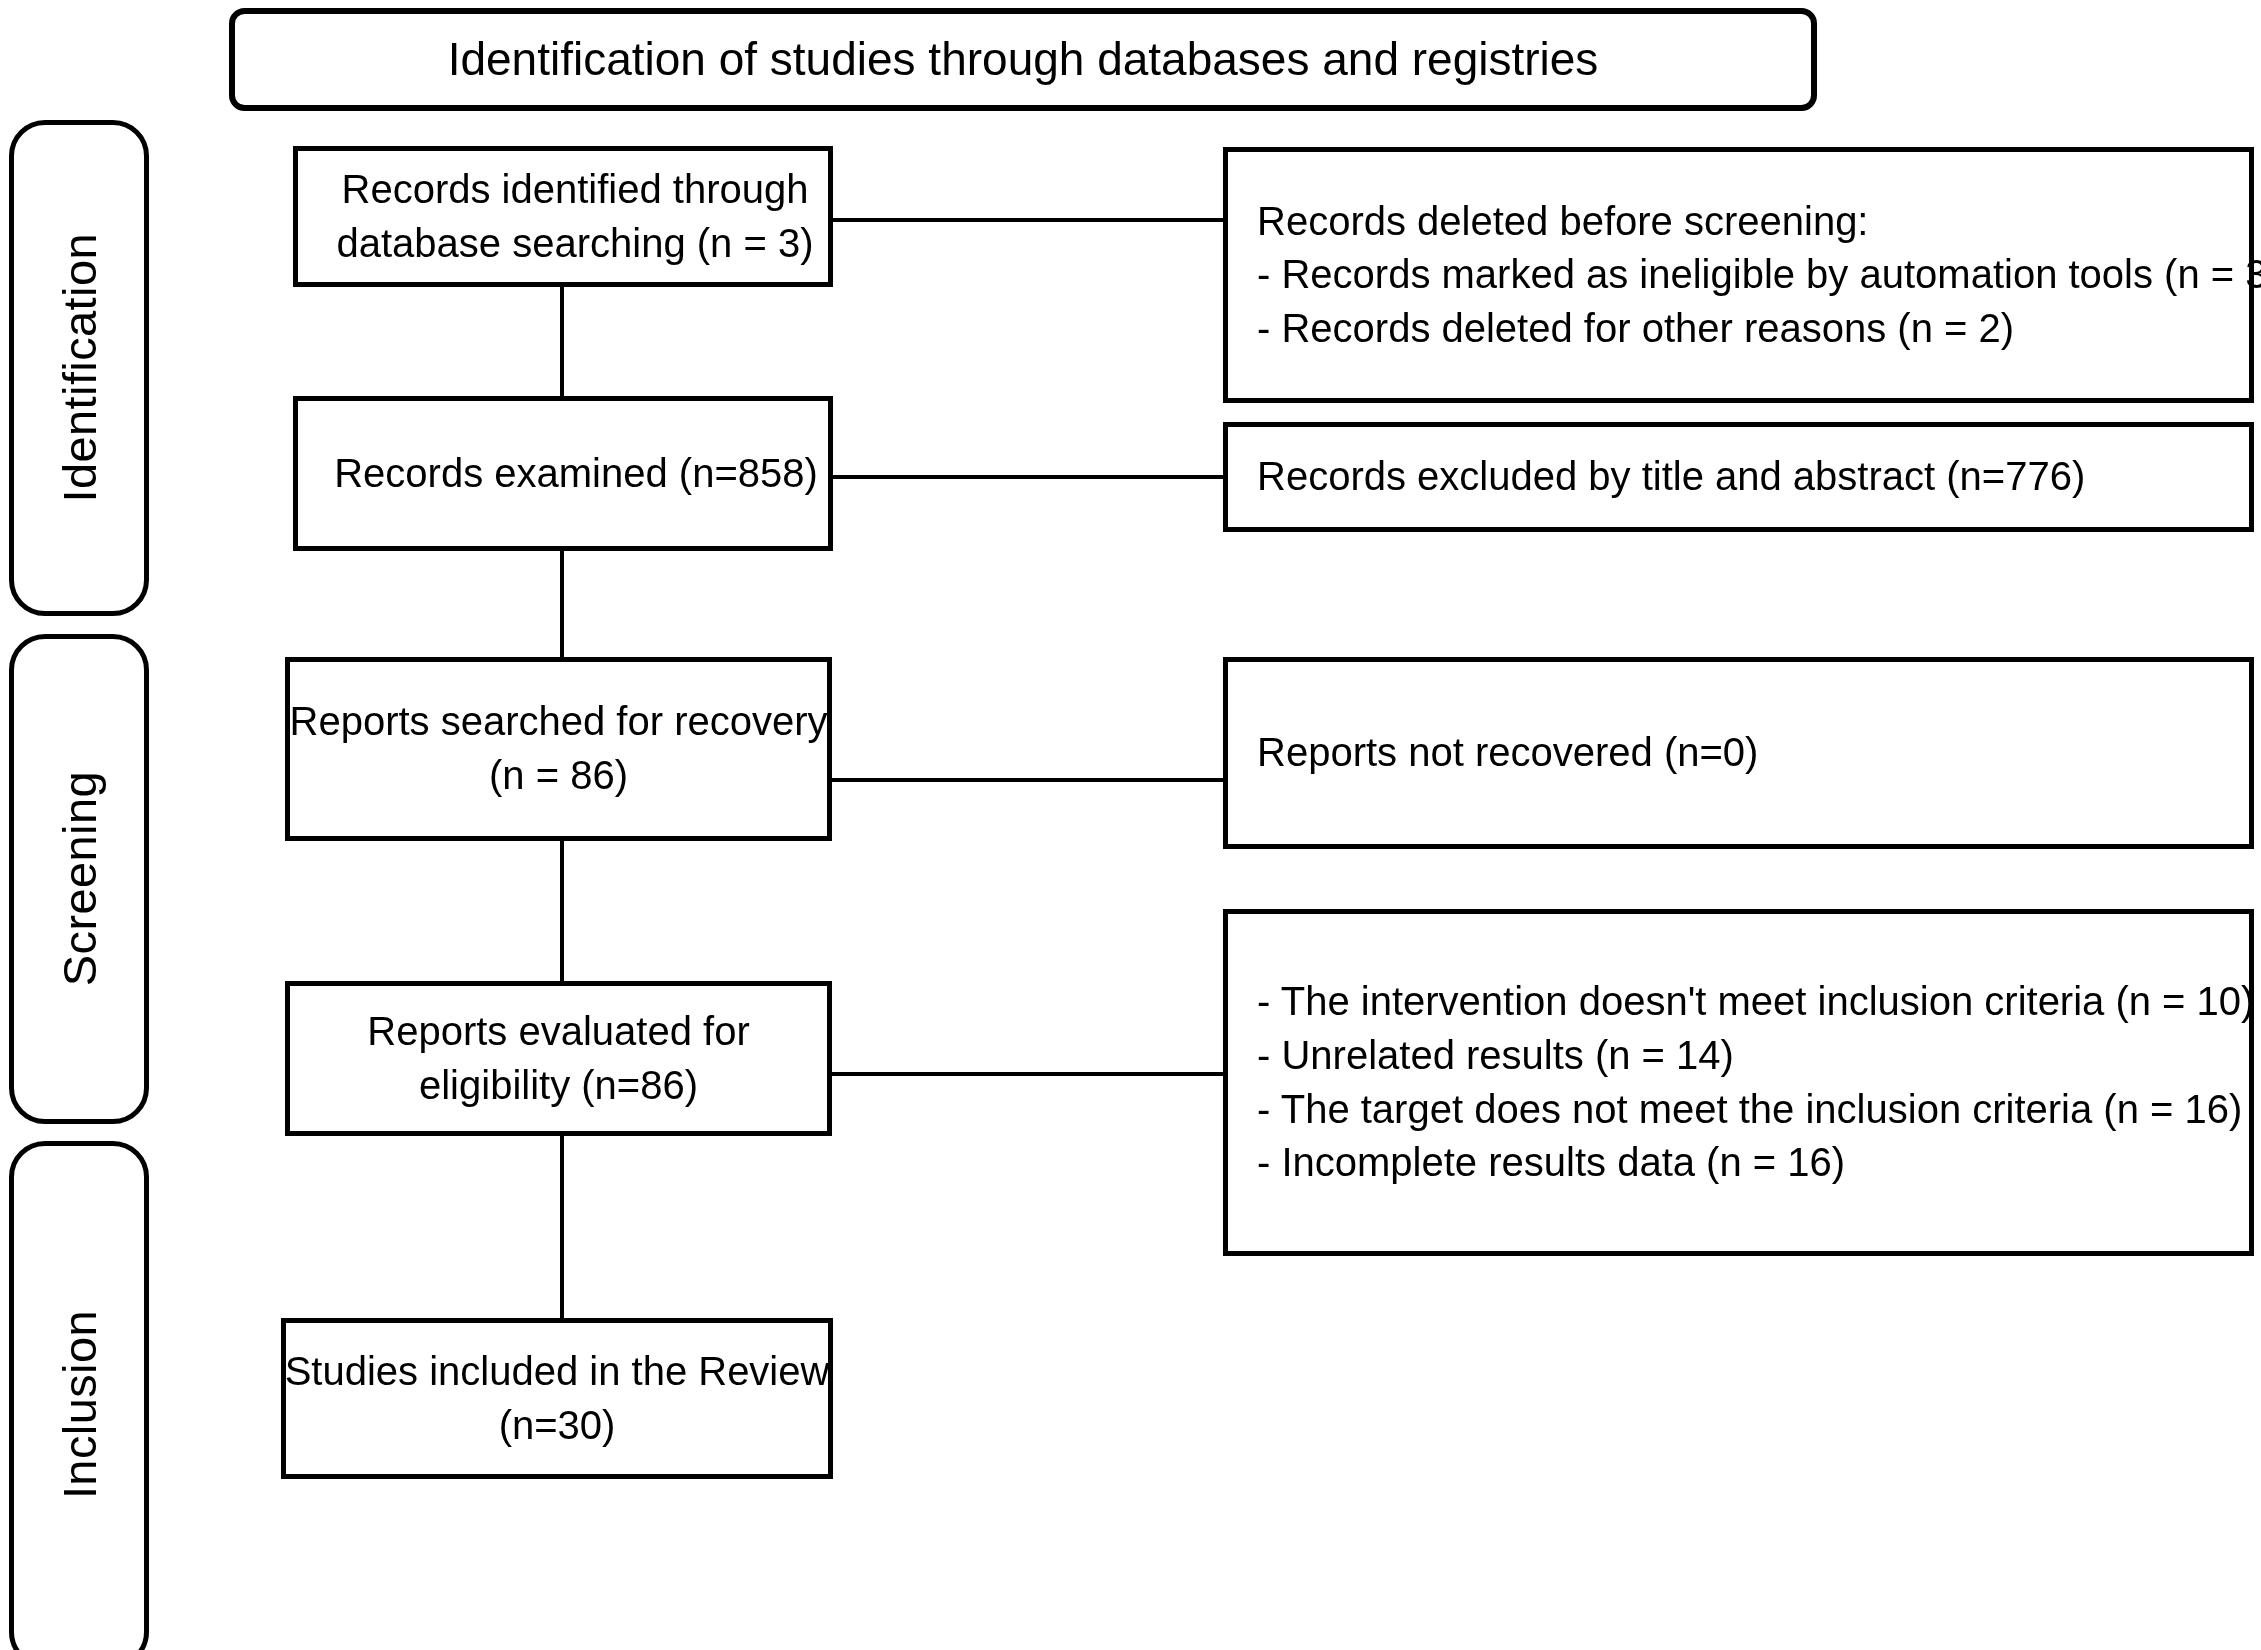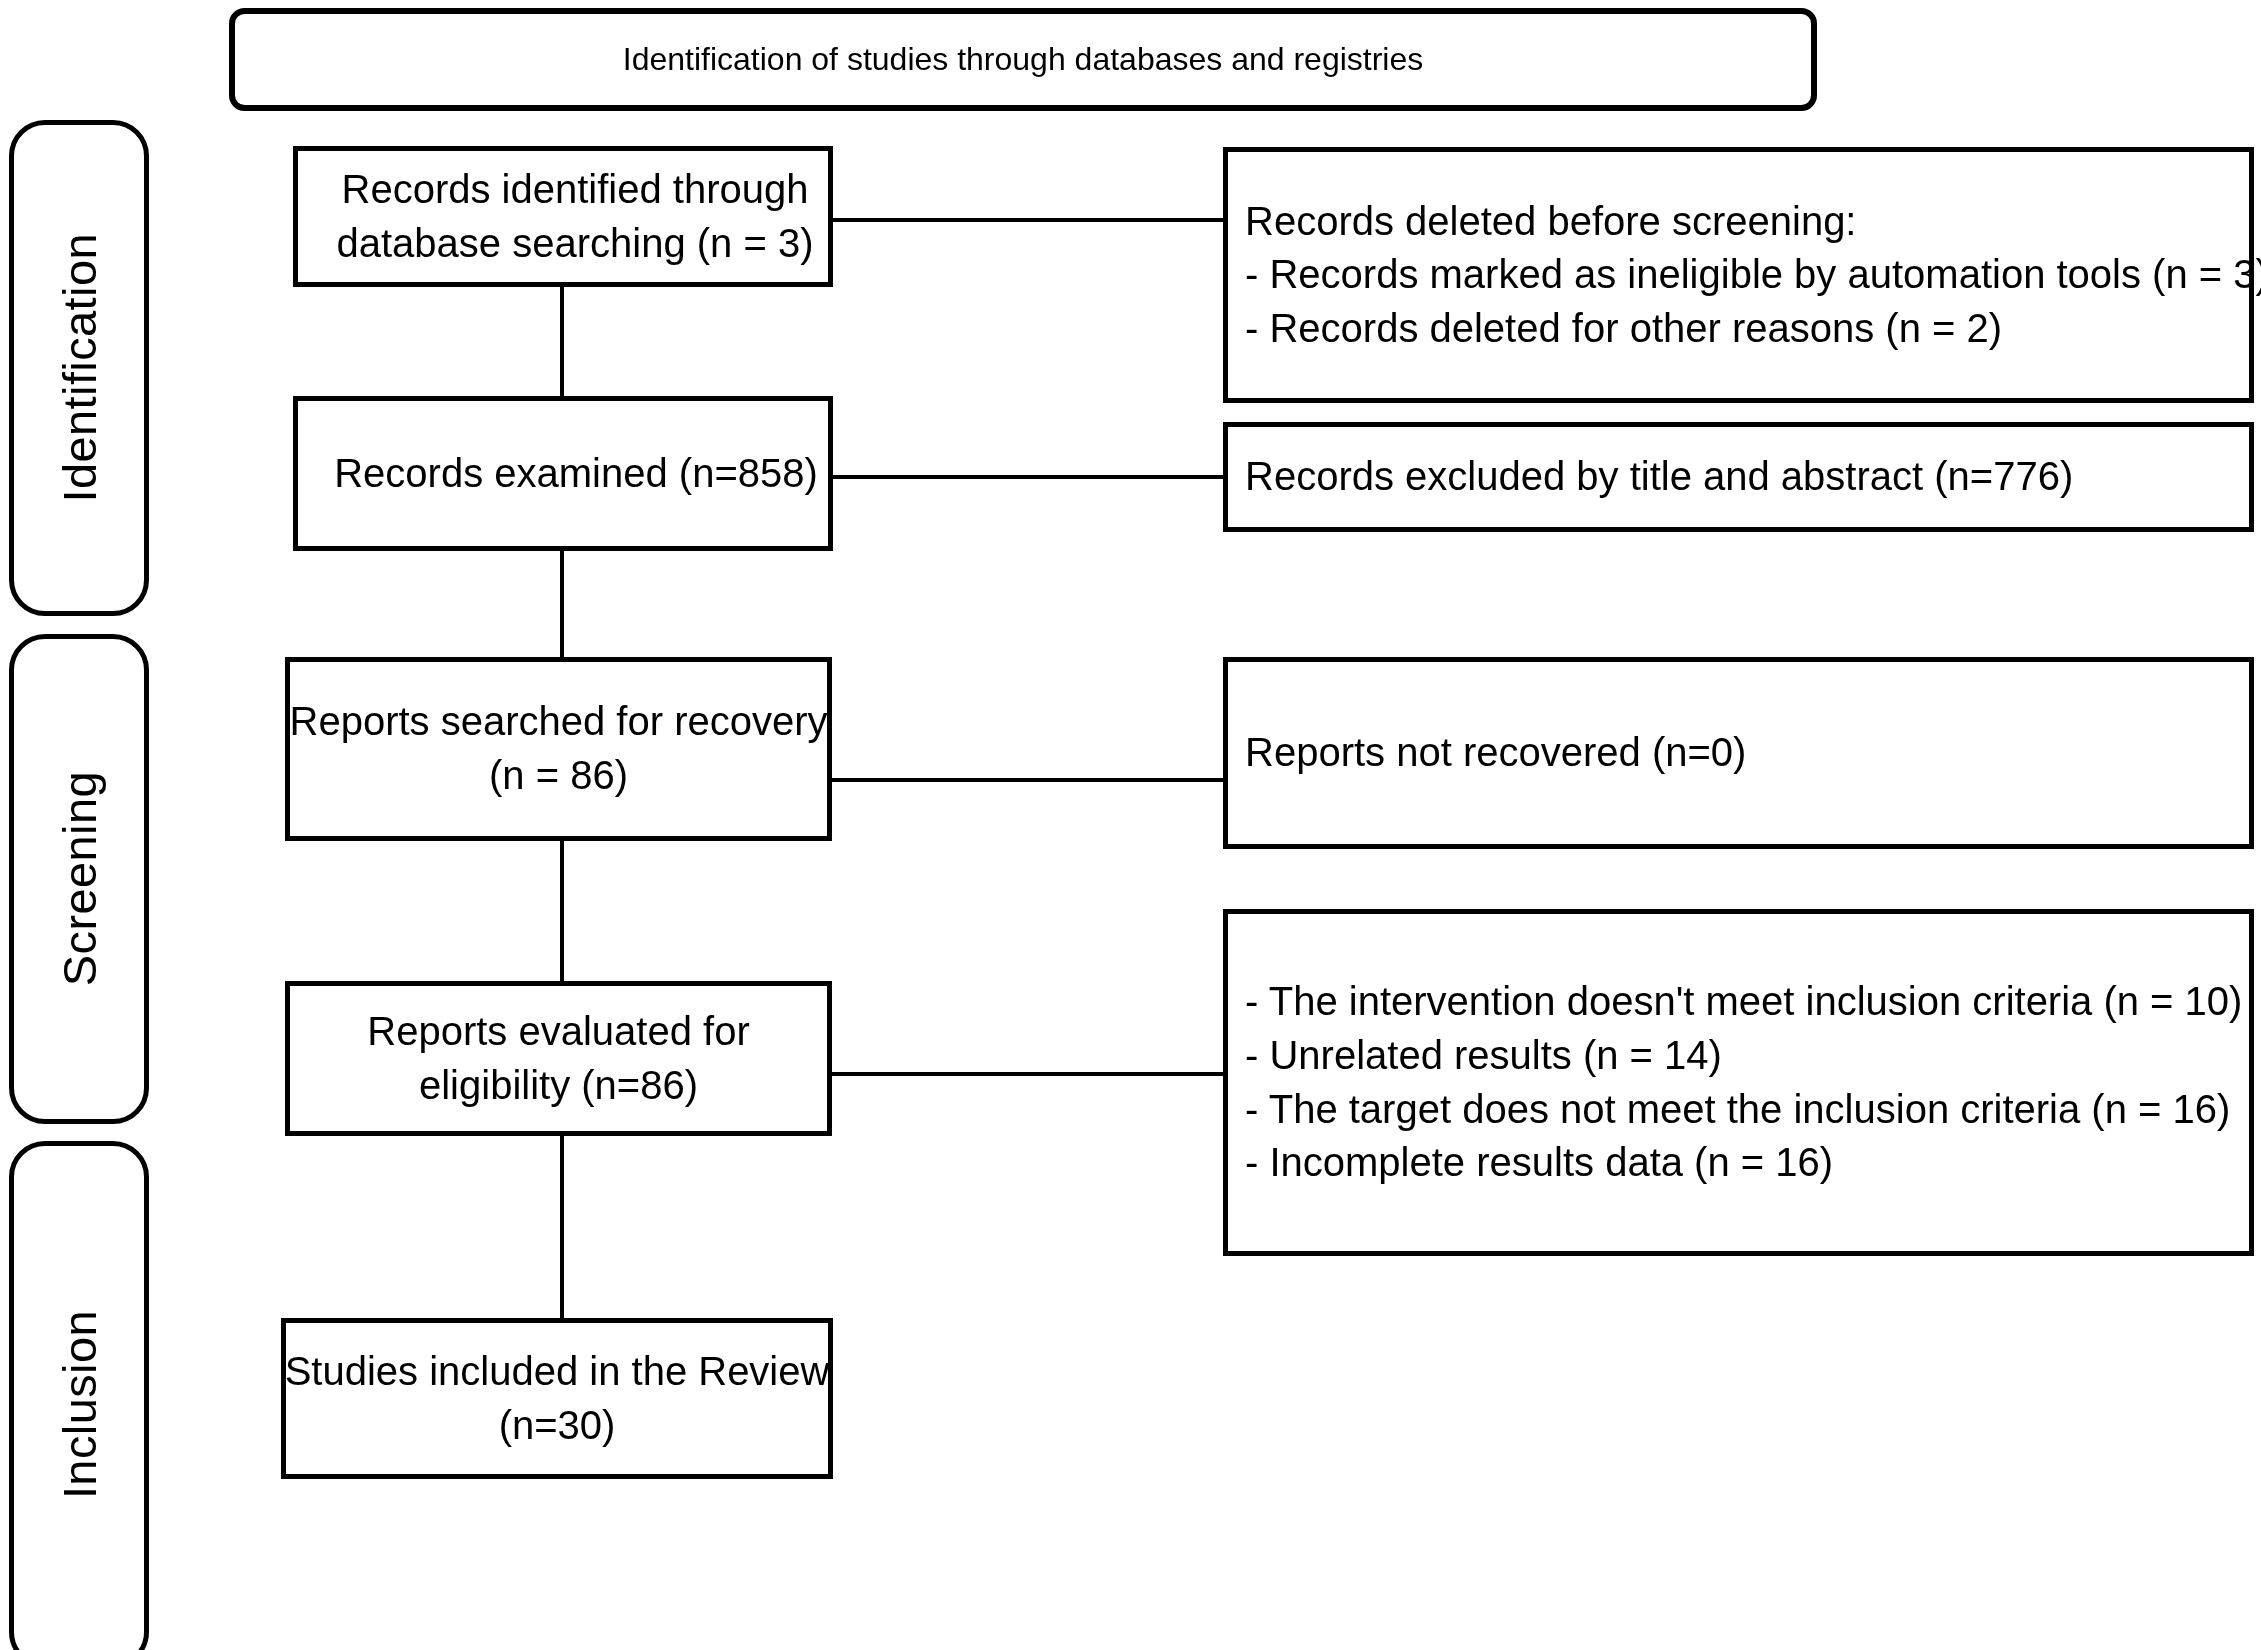--- a/index.html
+++ b/index.html
@@ -59,40 +59,40 @@
     align-items: flex-start;
     text-align: left;
   }
   .box-line {
     font-size: 40px;
     line-height: 1.34;
     white-space: nowrap;
     color: #000000;
   }
   .left-text .box-line {
-    padding-left: 17px;
+    padding-left: 29px;
   }
 
   
   #title-banner {
     position: absolute;
     left: 229px;
     top: 7.8px;
     width: 1588px;
     height: 103px;
     border: 6.2px solid #000000;
     border-radius: 15.5px;
     background: #ffffff;
     box-sizing: border-box;
     display: flex;
     align-items: center;
     justify-content: center;
   }
   #title-banner .banner-text {
-    font-size: 32px;
+    font-size: 46px;
     line-height: 1;
     color: #000000;
     white-space: nowrap;
   }
 
   
   .conn-h {
     position: absolute;
     height: 0;
     border-top: 4.7px solid #000000;

